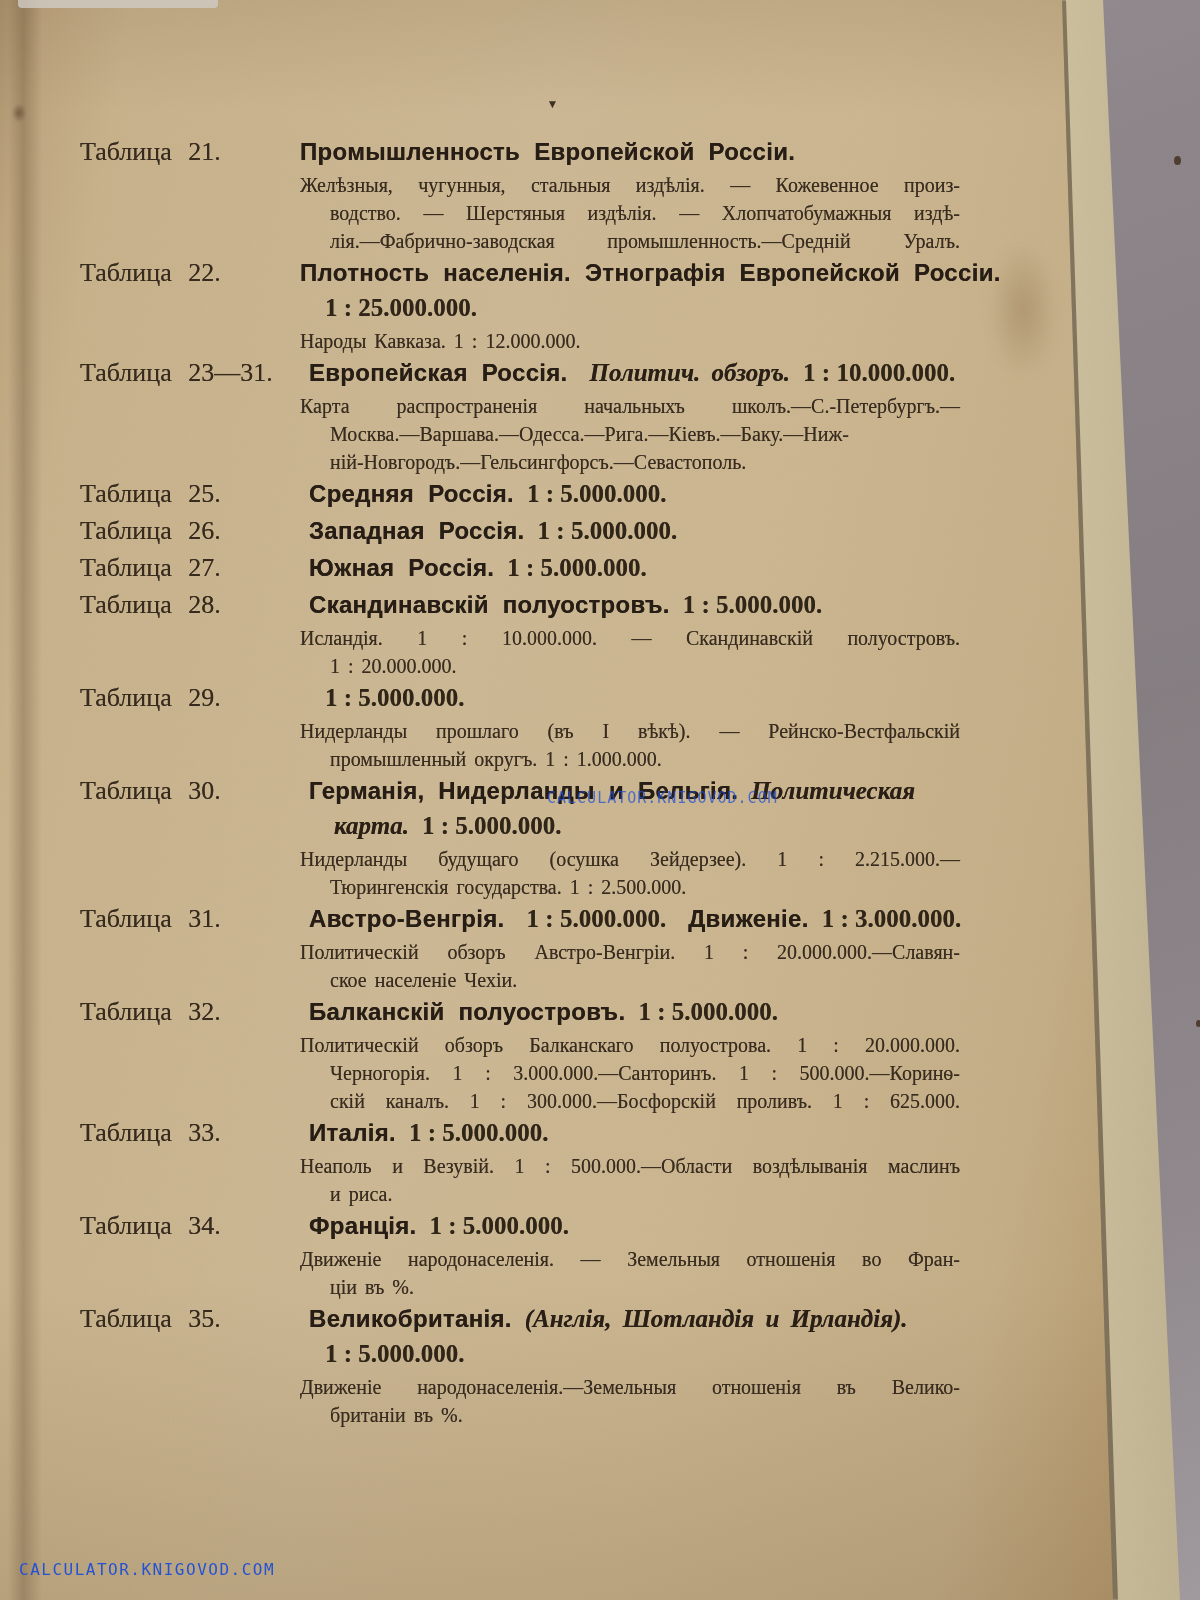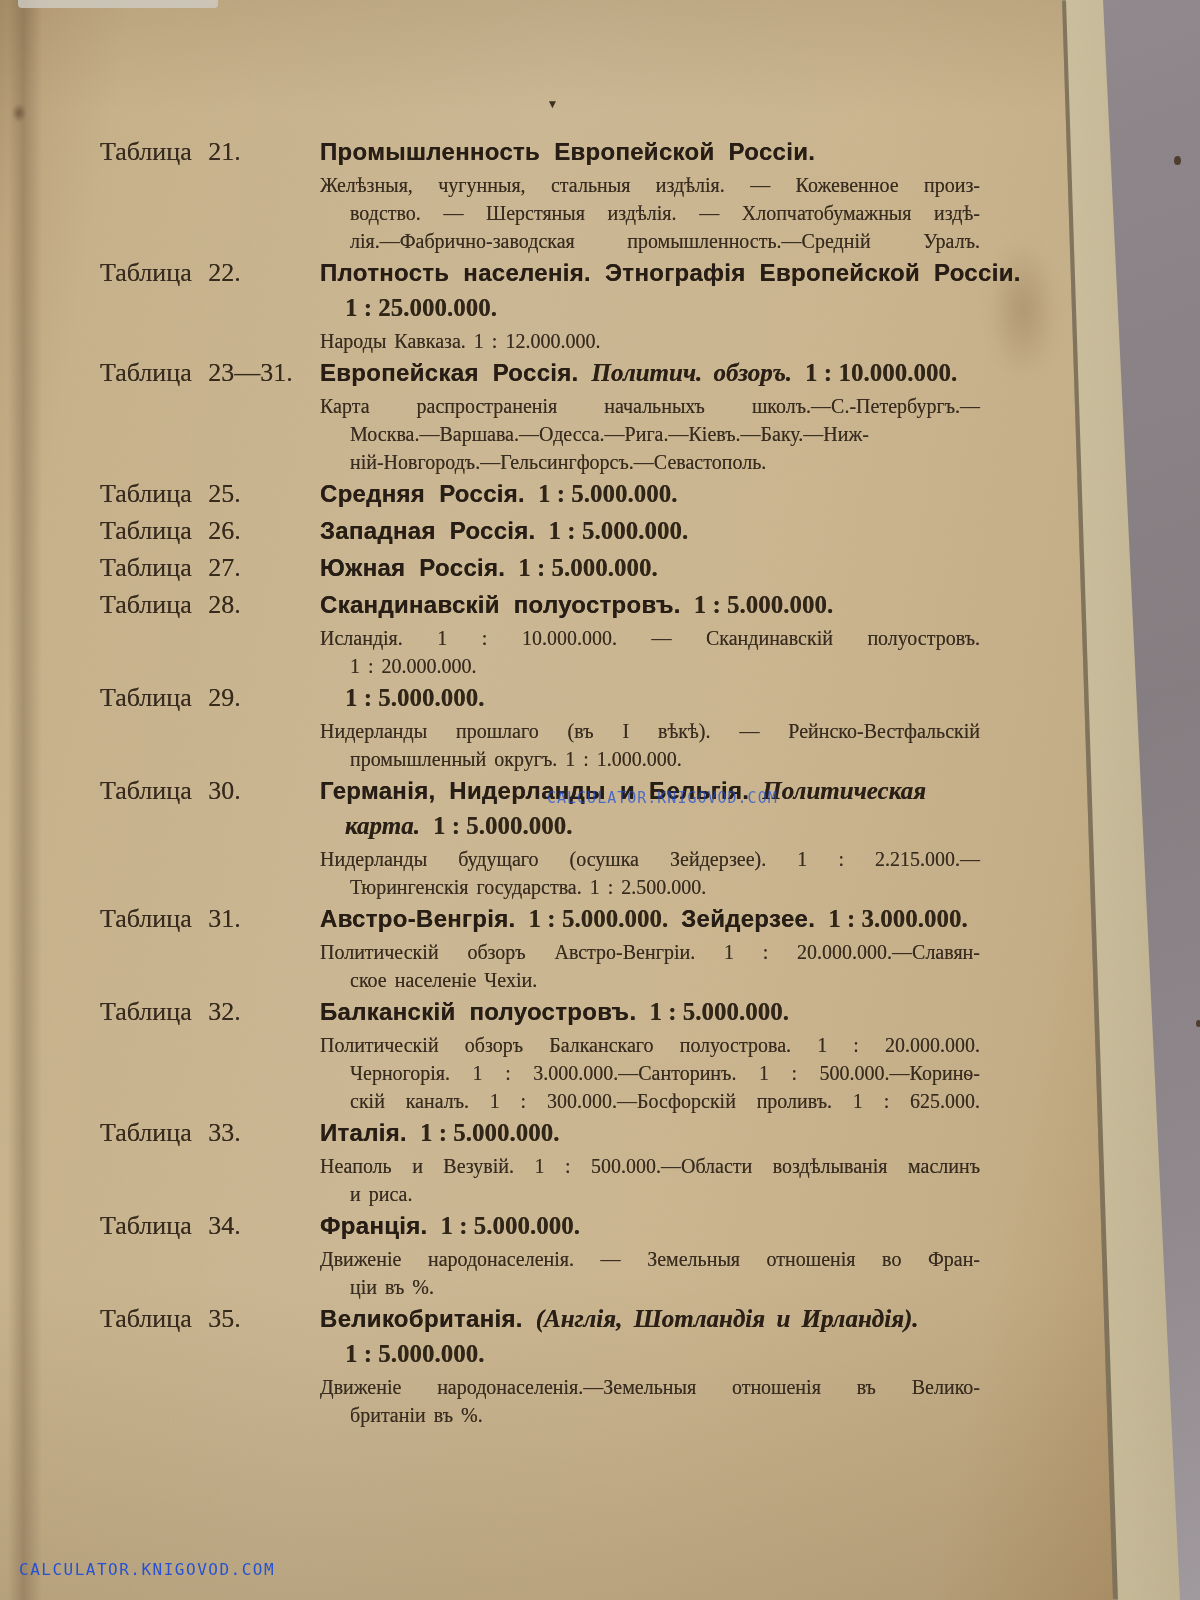--- a/index.html
+++ b/index.html
@@ -37,28 +37,28 @@
     background:radial-gradient(ellipse at center,rgba(122,92,52,0.30),rgba(0,0,0,0) 70%);filter:blur(6px);}
   .stain2{position:absolute;left:12px;top:104px;width:14px;height:18px;border-radius:50%;
     background:radial-gradient(ellipse at center,rgba(70,48,28,0.55),rgba(0,0,0,0) 75%);filter:blur(1px);}
   .speck{position:absolute;width:7px;height:9px;border-radius:50%;background:#4a3a2c;filter:blur(0.5px);}
   .sliver{position:absolute;left:18px;top:0;width:200px;height:8px;background:#d2cfc8;opacity:.8;border-radius:0 0 4px 4px;}
 
   
   .content{position:absolute;left:0;top:98px;width:1065px;color:#2b2015;}
   .pagemark{width:1065px;text-align:center;font-size:12px;color:#3a2c1d;
     padding-left:20px;letter-spacing:0;line-height:12px;}
-  .entries{margin-top:26px;padding-left:100px;}
+  .entries{margin-top:26px;padding-left:80px;}
   .entry{display:flex;margin-bottom:2px;}
   .lbl{flex:0 0 220px;font-size:26px;line-height:32px;color:#32261a;word-spacing:10px;
     text-shadow:0 0 0.5px rgba(46,34,20,0.7);}
   .econtent{width:660px;}
   .hline{line-height:32px;white-space:nowrap;}
   .hline.cont{padding-left:25px;}
-  .hline span:not(:last-child){margin-right:13px;}
+  .hline span:not(:last-child){margin-right:13px;margin-left:9px;}
   .seg-b{font-family:Liberation Sans, sans-serif;font-weight:700;font-size:24px;color:#211811;
     letter-spacing:0.3px;word-spacing:7px;text-shadow:0 0 0.6px rgba(30,22,12,0.8);text-align:right;}
   .seg-bi{font-family:"Liberation Serif", serif;font-style:italic;font-weight:700;font-size:25px;color:#241a11;
     word-spacing:5px;text-shadow:0 0 0.5px rgba(30,22,12,0.7);}
   .seg-n{font-family:"Liberation Serif", serif;font-weight:700;font-size:25px;color:#2a2013;
     text-shadow:0 0 0.5px rgba(36,26,14,0.6);}
   .sline{font-size:20px;line-height:28px;color:#33271b;word-spacing:3px;
     text-shadow:0 0 0.5px rgba(48,36,22,0.6);}
   .sline.cont{padding-left:30px;}
   .sline.just{text-align:justify;text-align-last:justify;}
@@ -150,21 +150,21 @@
           <div class="econtent">
             <div class="hline"><span class="seg-b">Германія, Нидерланды и Бельгія.</span><span class="seg-bi">Политическая</span></div>
             <div class="hline cont"><span class="seg-bi">карта.</span><span class="seg-n">1 : 5.000.000.</span></div>
             <div class="sline just">Нидерланды будущаго (осушка Зейдерзее). 1 : 2.215.000.—</div>
             <div class="sline cont">Тюрингенскія государства. 1 : 2.500.000.</div>
           </div>
         </div>
         <div class="entry">
           <div class="lbl">Таблица 31.</div>
           <div class="econtent">
-            <div class="hline"><span class="seg-b">Австро-Венгрія.</span><span class="seg-n">1 : 5.000.000.</span><span class="seg-b">Зейдерзее.</span><span class="seg-n">1 : 3.000.000.</span></div>
+            <div class="hline"><span class="seg-b">Австро-Венгрія.</span><span class="seg-n">1 : 5.000.000.</span><span class="seg-b">Движеніе.</span><span class="seg-n">1 : 3.000.000.</span></div>
             <div class="sline just">Политическій обзоръ Австро-Венгріи. 1 : 20.000.000.—Славян-</div>
             <div class="sline cont">ское населеніе Чехіи.</div>
           </div>
         </div>
         <div class="entry">
           <div class="lbl">Таблица 32.</div>
           <div class="econtent">
             <div class="hline"><span class="seg-b">Балканскій полуостровъ.</span><span class="seg-n">1 : 5.000.000.</span></div>
             <div class="sline just">Политическій обзоръ Балканскаго полуострова. 1 : 20.000.000.</div>
             <div class="sline cont just">Черногорія. 1 : 3.000.000.—Санторинъ. 1 : 500.000.—Коринѳ-</div>

